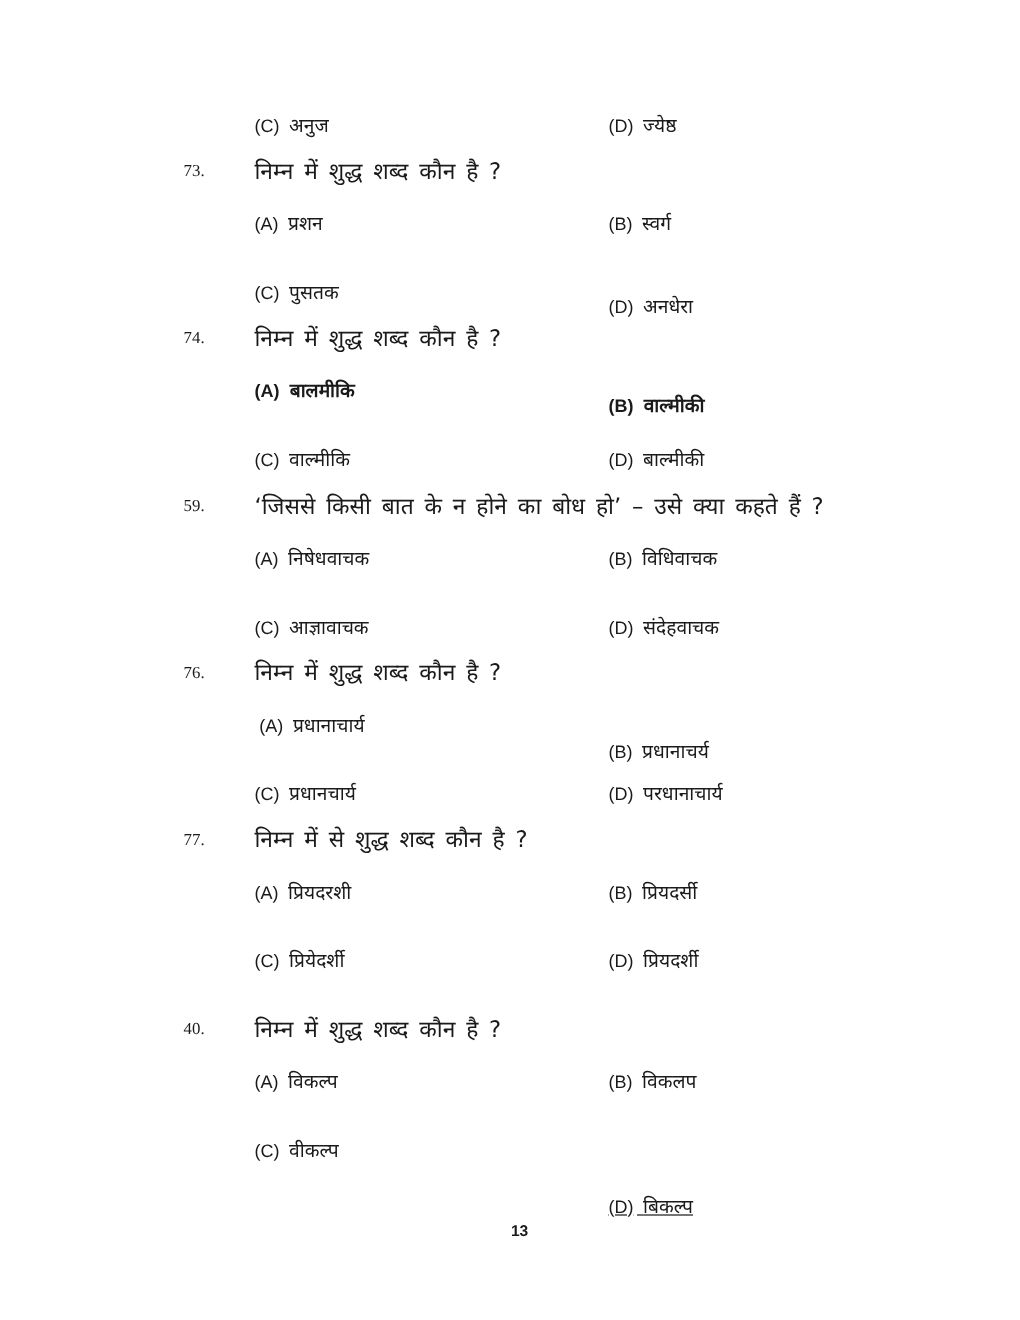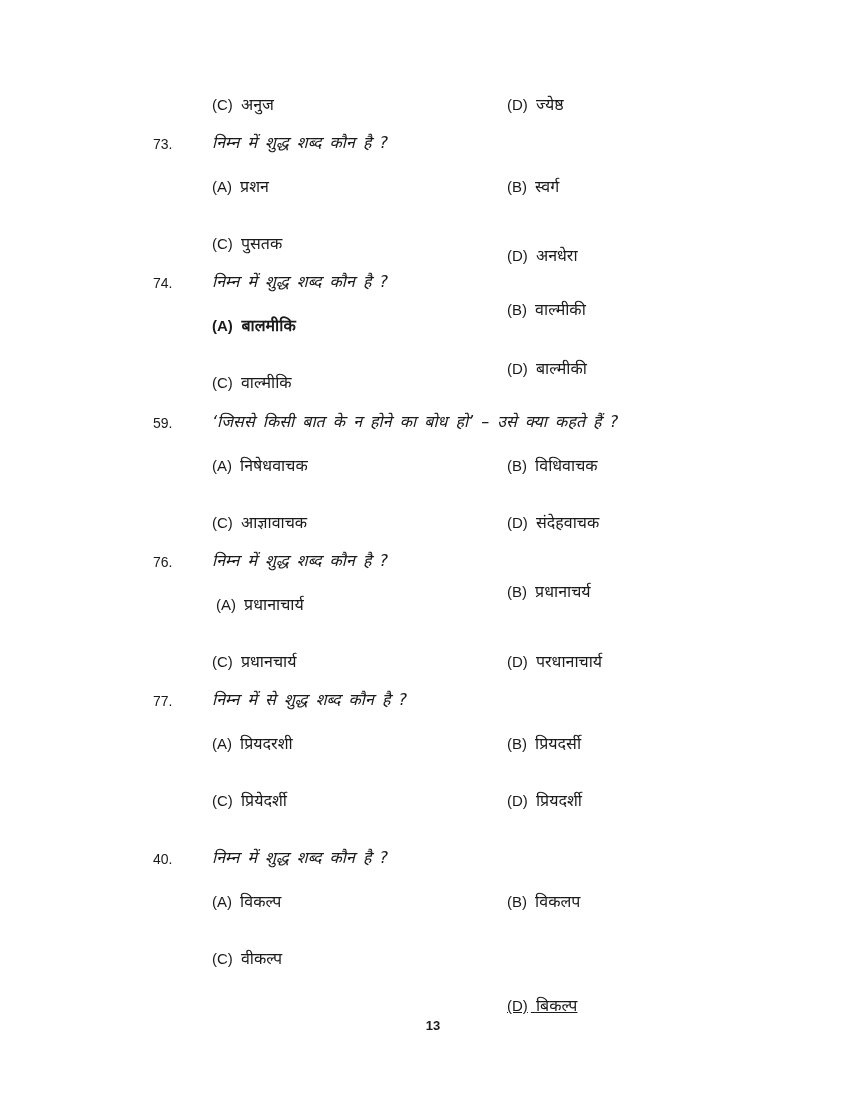--- a/index.html
+++ b/index.html
@@ -16,32 +16,31 @@
       color: #1a1a1a;
     }
     .page {
       position: absolute;
       left: 0; top: 0;
       width: 850px; height: 1100px; padding-left: 35px;
     }
     .qnum {
       position: absolute;
       left: 153px;
-      font-family: Liberation Sans, sans-serif;
+      font-family: Liberation Serif, serif;
       font-size: 14px;
       line-height: 20px;
     }
     .qtext {
       position: absolute;
       left: 212px;
-      font-size: 16px;
+      font-size: 19px;
       line-height: 20px;
       word-spacing: 3px;
       white-space: nowrap;
-      font-style: italic;
     }
     .opt {
       position: absolute;
       font-size: 16px;
       line-height: 20px;
       white-space: nowrap;
     }
     .opt .lbl {
       font-family: "Liberation Sans", sans-serif;
       font-size: 15px;
@@ -96,29 +95,29 @@
     </div>
   </div>
 
   <div>
     <div class="qnum" style="top:273px;">74.</div>
     <div class="qtext" style="top:272px;">निम्न में शुद्ध शब्द कौन है ?</div>
     <div class="opt col-left" style="top:316px;font-weight:bold;">
       <span class="lbl">(A)</span>
       <span>बालमीकि</span>
     </div>
-    <div class="opt col-right" style="top:300px;">
+    <div class="opt col-right" style="top:328px;font-weight:bold;">
       <span class="lbl">(B)</span>
       <span>वाल्मीकी</span>
     </div>
     <div class="opt col-left" style="top:373px;">
       <span class="lbl">(C)</span>
       <span>वाल्मीकि</span>
     </div>
-    <div class="opt col-right" style="top:359px;">
+    <div class="opt col-right" style="top:373px;">
       <span class="lbl">(D)</span>
       <span>बाल्मीकी</span>
     </div>
   </div>
 
   <div>
     <div class="qnum" style="top:413px;">59.</div>
     <div class="qtext" style="top:412px;">‘जिससे किसी बात के न होने का बोध हो’ – उसे क्या कहते हैं ?</div>
     <div class="opt col-left" style="top:456px;text-align:center;">
       <span class="lbl">(A)</span>
@@ -138,21 +137,21 @@
     </div>
   </div>
 
   <div>
     <div class="qnum" style="top:552px;">76.</div>
     <div class="qtext" style="top:551px;">निम्न में शुद्ध शब्द कौन है ?</div>
     <div class="opt col-left-shift" style="top:595px;">
       <span class="lbl">(A)</span>
       <span>प्रधानाचार्य</span>
     </div>
-    <div class="opt col-right" style="top:582px;">
+    <div class="opt col-right" style="top:617px;">
       <span class="lbl">(B)</span>
       <span>प्रधानाचर्य</span>
     </div>
     <div class="opt col-left" style="top:652px;">
       <span class="lbl">(C)</span>
       <span>प्रधानचार्य</span>
     </div>
     <div class="opt col-right" style="top:652px;">
       <span class="lbl">(D)</span>
       <span>परधानाचार्य</span>

